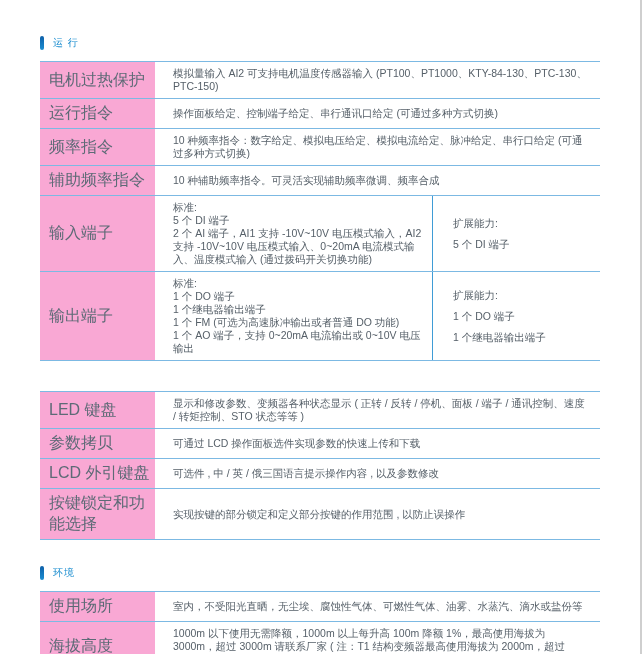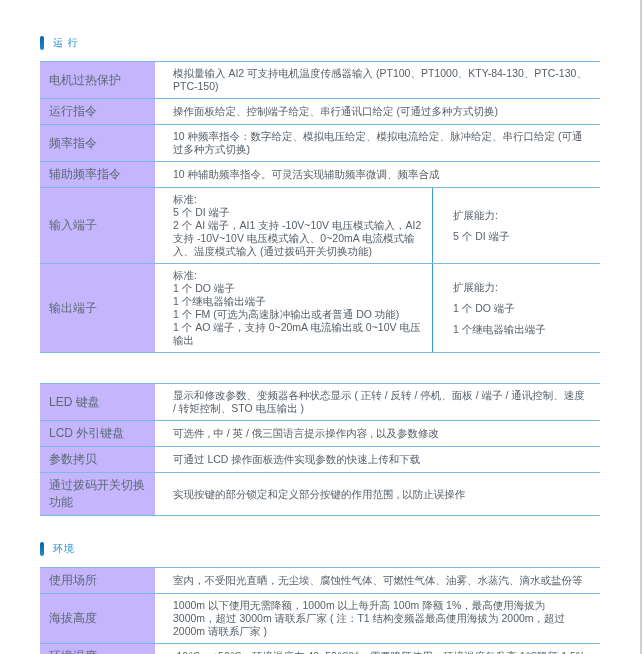--- a/index.html
+++ b/index.html
@@ -21,22 +21,22 @@
     width:4px; height:14px; border-radius:2px; margin-right:9px;
     background:linear-gradient(180deg,#0d5fa8,#1b8ed2);
   }
   .section-title {
     font-size:10px; font-weight:normal; color:#158ace; letter-spacing:1px;
   }
   .spec-table { border-bottom:1px solid #7cb9e3; }
   .row { display:flex; border-top:1px solid #7cb9e3; }
   .cell { display:flex; align-items:center; }
   .label-cell {
-    flex:0 0 115px; background:#c4b5fd; color:#5d6a76;
-    font-size:12px; padding:4px 4px 4px 9px;
+    flex:0 0 115px; background:#f9a8d4; color:#5d6a76;
+    font-size:16px; padding:4px 4px 4px 9px;
   }
   .value-cell {
     flex:1; color:#555f68; font-size:10.5px; line-height:13px;
     padding:5px 10px 5px 18px;
   }
   .pre { white-space:pre-line; }
   .ext-cell {
     flex:0 0 168px; border-left:1px solid #3f9cd6;
     color:#555f68; font-size:10.5px; line-height:21px;
     padding:5px 6px 5px 20px;
@@ -92,32 +92,32 @@
 1 个 DO 端子
 1 个继电器输出端子</div>
       </div>
     </div>
   </div>
 
   <div class="section" style="margin-bottom:26px;">
     <div class="spec-table">
       <div class="row h36">
         <div class="cell label-cell">LED 键盘</div>
-        <div class="cell value-cell">显示和修改参数、变频器各种状态显示 ( 正转 / 反转 / 停机、面板 / 端子 / 通讯控制、速度 / 转矩控制、STO 电压输出 )</div>
+        <div class="cell value-cell">显示和修改参数、变频器各种状态显示 ( 正转 / 反转 / 停机、面板 / 端子 / 通讯控制、速度 / 转矩控制、STO 状态等等 )</div>
+      </div>
+      <div class="row h22">
+        <div class="cell label-cell">参数拷贝</div>
+        <div class="cell value-cell">可通过 LCD 操作面板选件实现参数的快速上传和下载</div>
       </div>
       <div class="row h22">
         <div class="cell label-cell">LCD 外引键盘</div>
         <div class="cell value-cell">可选件 , 中 / 英 / 俄三国语言提示操作内容 , 以及参数修改</div>
       </div>
-      <div class="row h22">
-        <div class="cell label-cell">参数拷贝</div>
-        <div class="cell value-cell">可通过 LCD 操作面板选件实现参数的快速上传和下载</div>
-      </div>
       <div class="row h23">
-        <div class="cell label-cell">通过拨码开关切换功能</div>
+        <div class="cell label-cell">按键锁定和功能选择</div>
         <div class="cell value-cell">实现按键的部分锁定和定义部分按键的作用范围 , 以防止误操作</div>
       </div>
     </div>
   </div>
 
   <div class="section" style="margin-bottom:0;">
     <div class="section-header">
       <span class="section-bar"></span>
       <span class="section-title">环境</span>
     </div>

